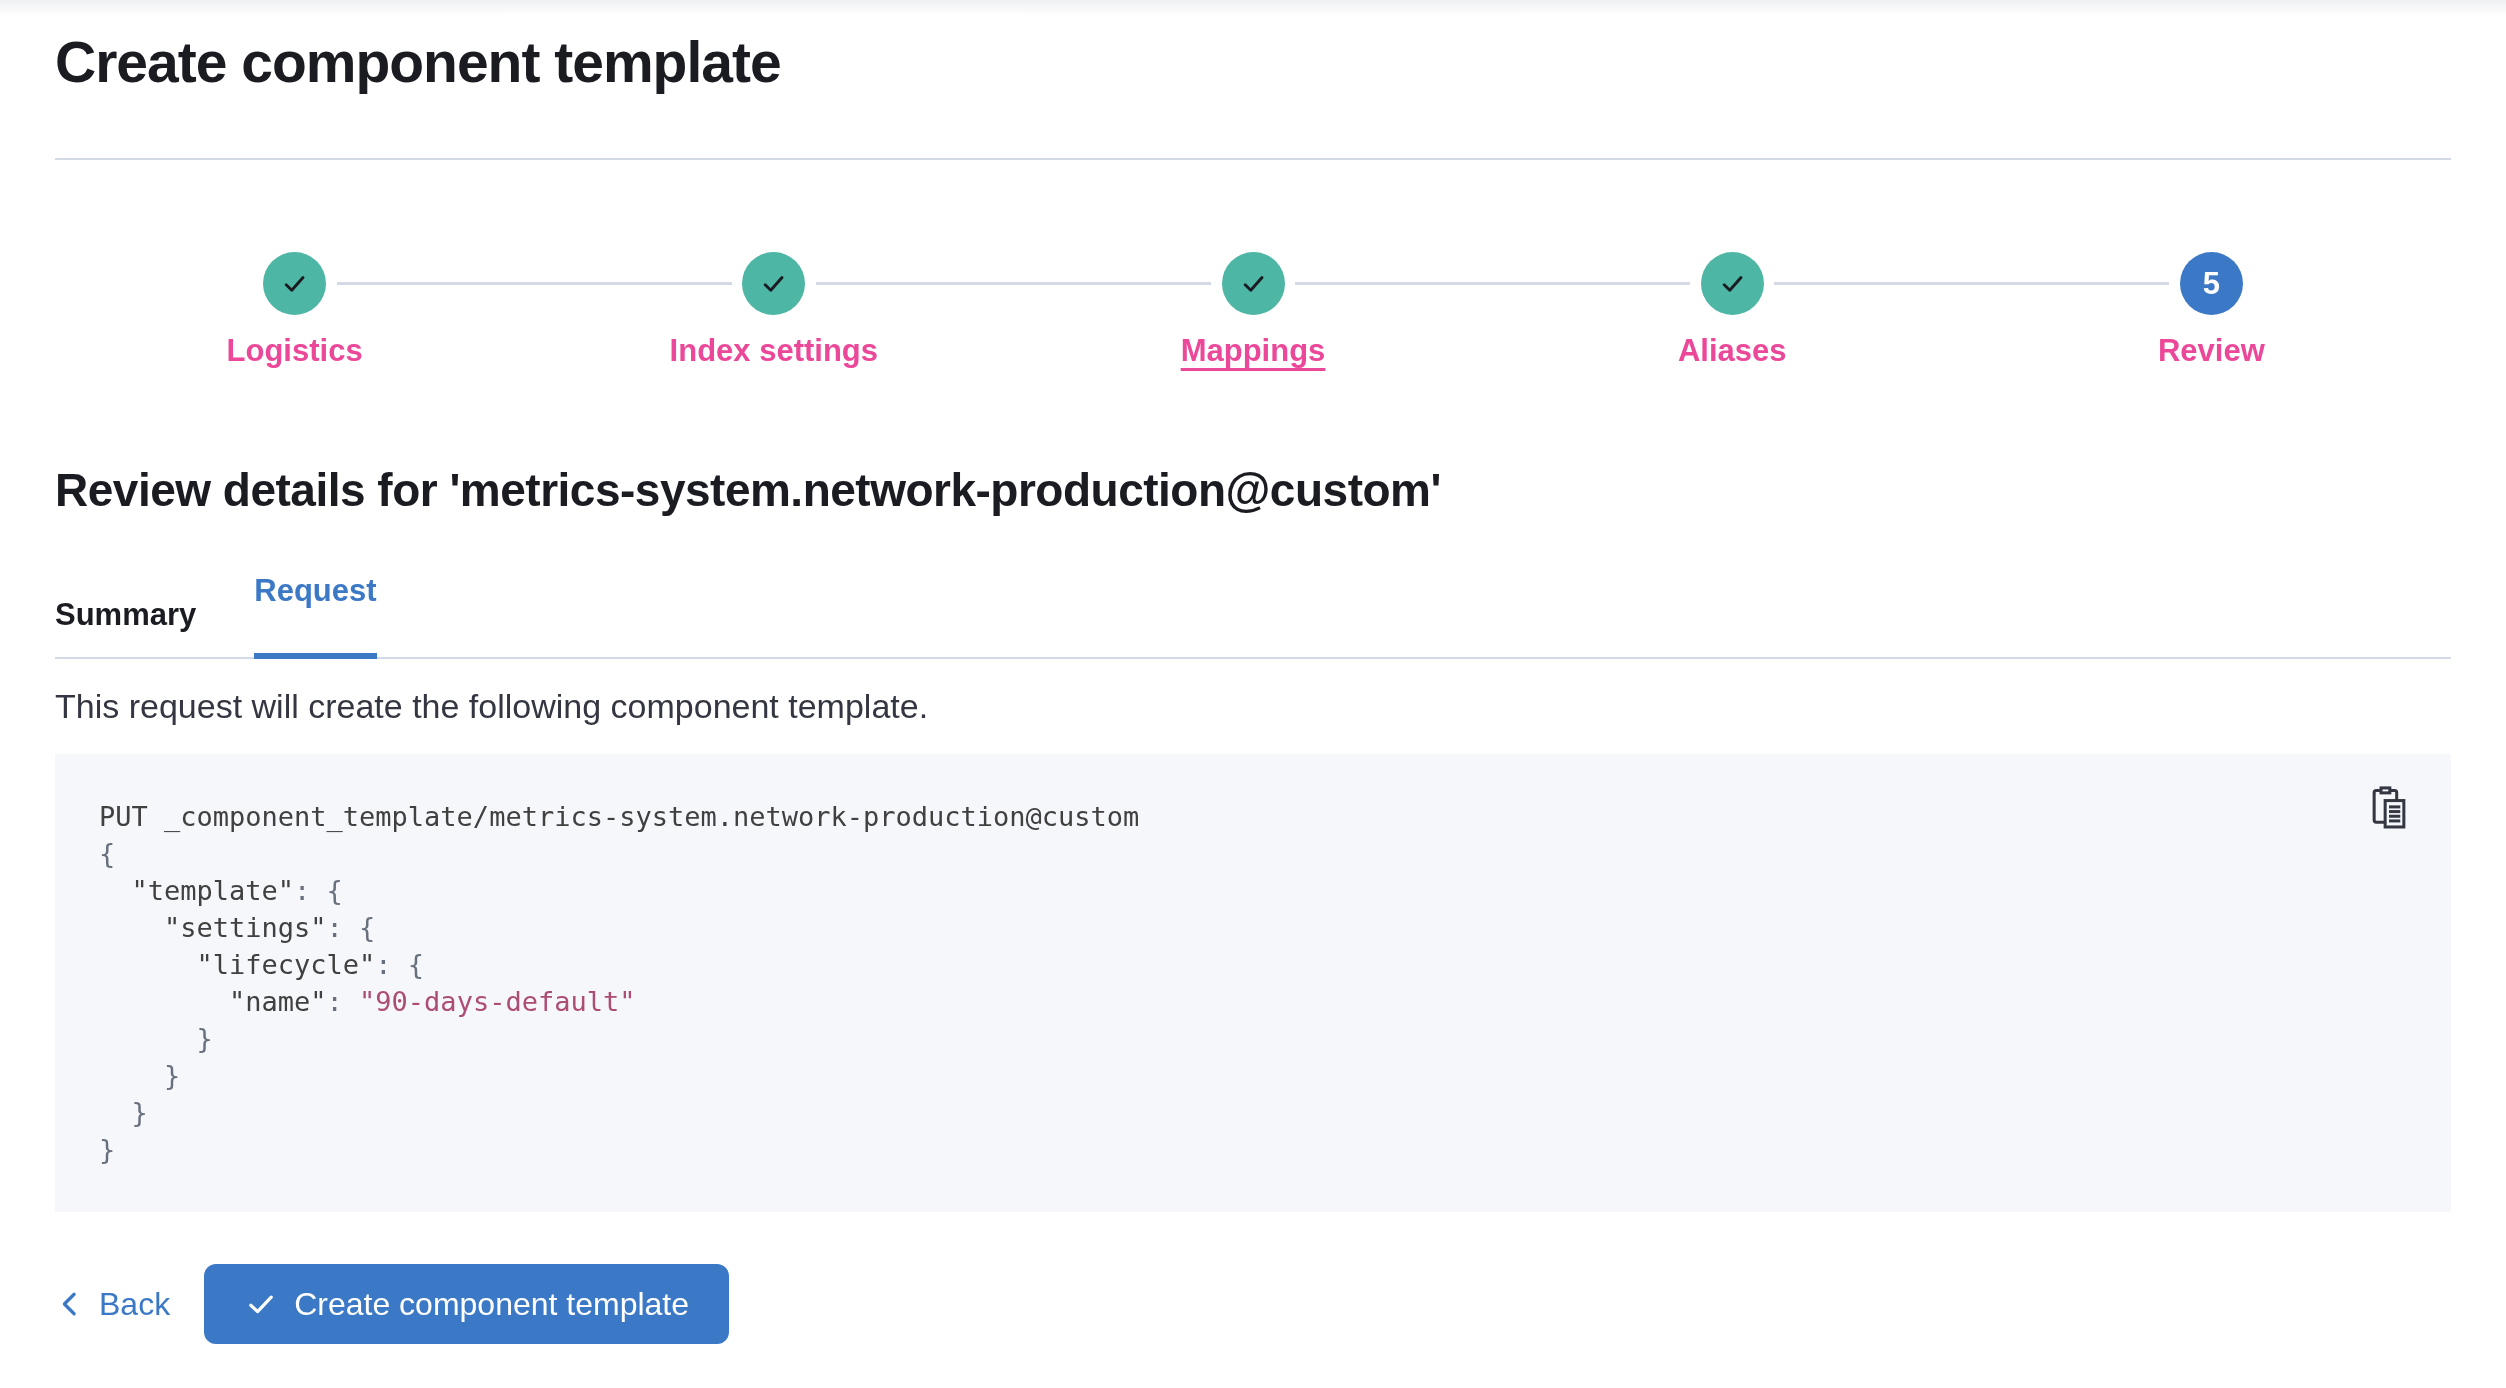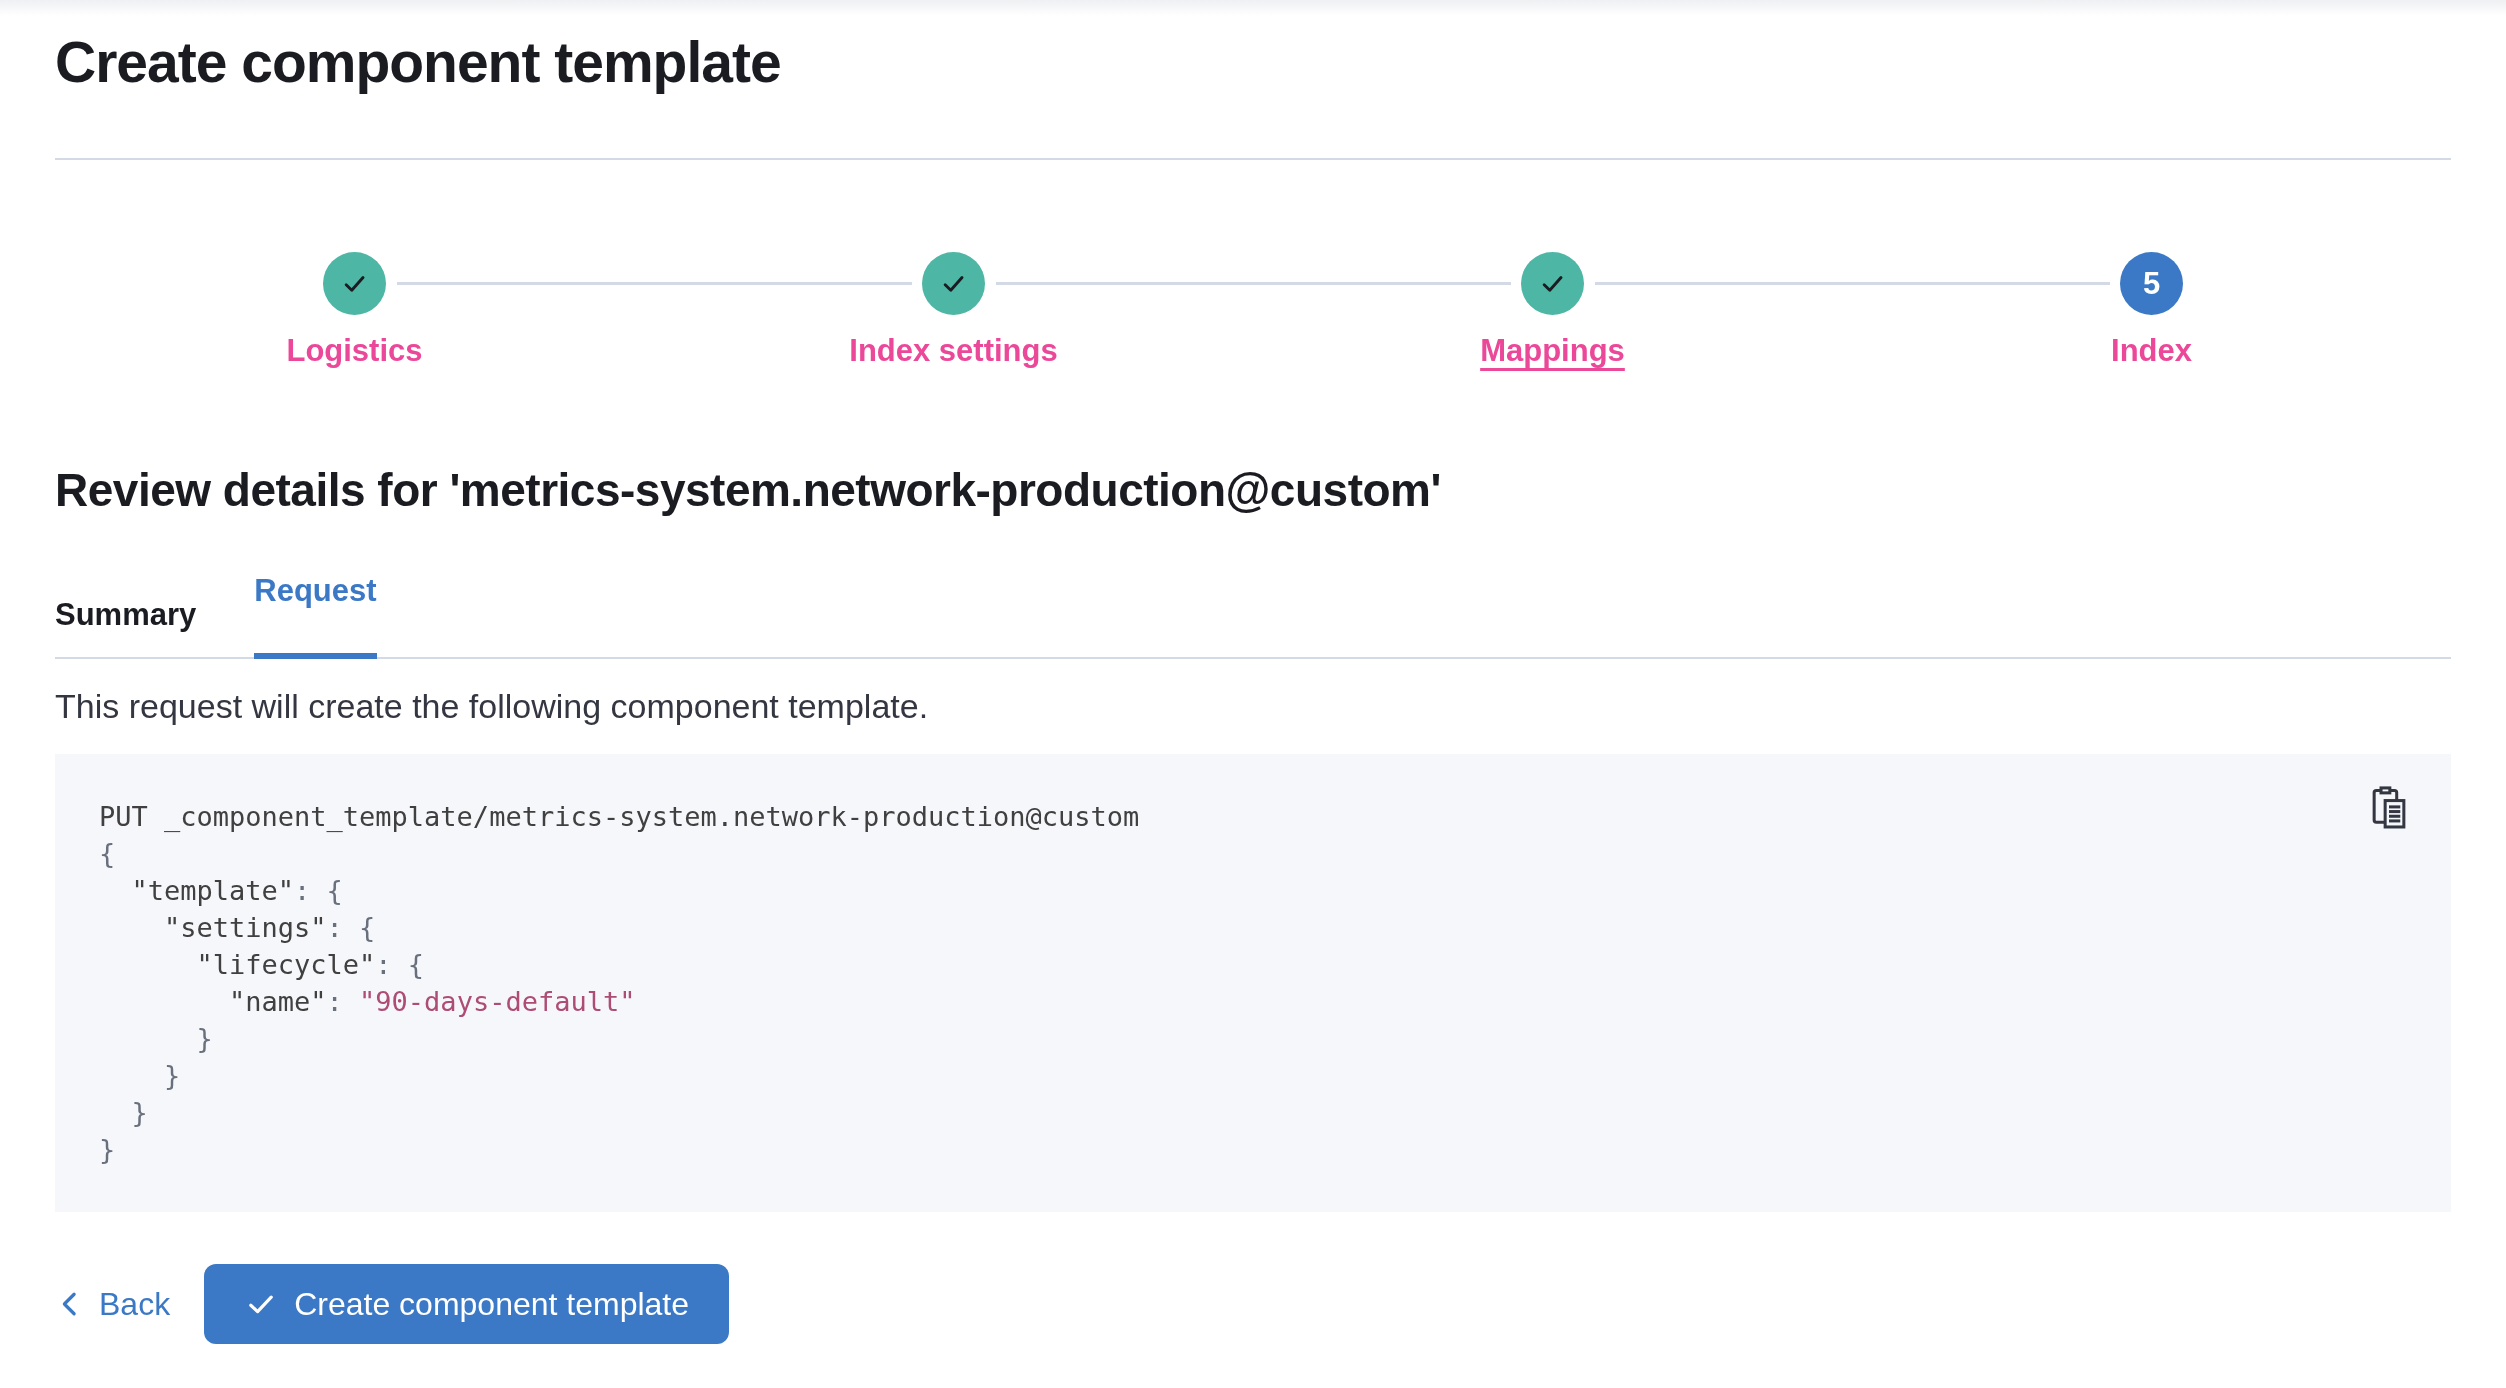--- a/index.html
+++ b/index.html
@@ -95,22 +95,32 @@
         <div class="step-circle complete">
           <span style="display: flex;">
             <svg width="29" height="29" viewBox="0 0 16 16" fill="none">
               <path d="M3.4 8.7 L6.5 11.7 L12.7 4.7" stroke="#1a1c21" stroke-width="1.6" stroke-linecap="round" stroke-linejoin="round"></path>
             </svg>
           </span>
         </div>
         <div class="step-label underlined">Mappings</div>
       </div>
       <div class="step">
+        <div class="step-circle complete">
+          <span style="display: flex;">
+            <svg width="29" height="29" viewBox="0 0 16 16" fill="none">
+              <path d="M3.4 8.7 L6.5 11.7 L12.7 4.7" stroke="#1a1c21" stroke-width="1.6" stroke-linecap="round" stroke-linejoin="round"></path>
+            </svg>
+          </span>
+        </div>
+        <div class="step-label">Aliases</div>
+      </div>
+      <div class="step">
         <div class="step-circle current">5</div>
-        <div class="step-label">Index</div>
+        <div class="step-label">Review</div>
       </div>
     </div>
 
   <h2 class="review-heading">Review details for 'metrics-system.network-production@custom'</h2>
 
   <div class="tabs">
     <div class="tab inactive">Summary</div>
     <div class="tab active">Request</div>
   </div>
 

